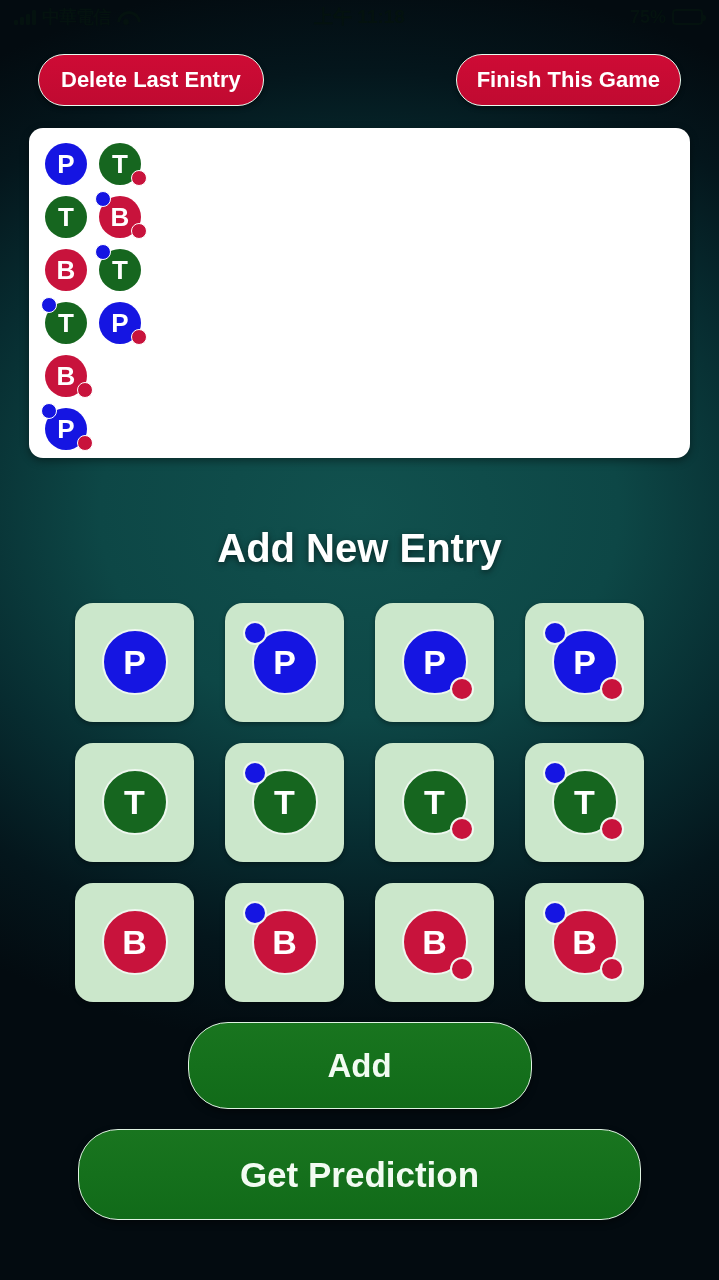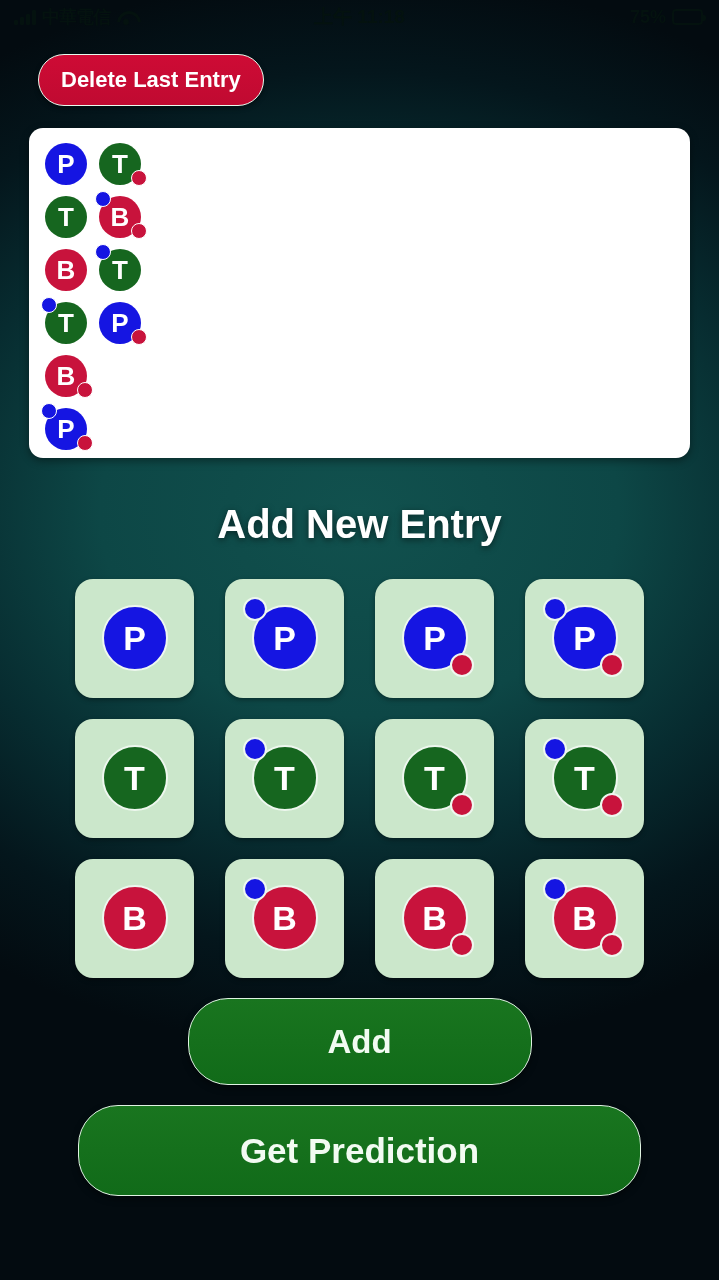--- a/index.html
+++ b/index.html
@@ -55,23 +55,22 @@
     position: relative; padding: 1.5px;
   }
   .batt::after{
     content:""; position:absolute; right:-5px; top:4px;
     width:3px; height:6px; background:#04120f; border-radius:0 2px 2px 0;
   }
   .batt-fill { height: 100%; background: #04120f; border-radius: 2px; }
 
   
   .topbar {
-    display: flex; justify-content: space-between; align-items: flex-start;
+    display: flex; justify-content: space-between; align-items: flex-end;
     padding: 20px 38px 0 38px;
-    flex-direction: column;
   }
   .pill-red {
     background: linear-gradient(180deg, #ce0b35 0%, #c00a31 100%);
     color: #ffffff;
     border: 1.5px solid #e9fbef;
     border-radius: 28px;
     font-size: 22px; font-weight: bold;
     padding: 14px 22px;
     line-height: 1;
     box-shadow: 0 2px 5px rgba(0,0,0,.45);
@@ -125,21 +124,21 @@
     background: #c8133c; border: 1.5px solid #ffffff; border-radius: 50%;
     position: absolute; z-index: 3;
   }
 
   
   .section-title {
     text-align: center;
     color: #ffffff;
     font-size: 40px;
     font-weight: bold;
-    margin-top: 44px;
+    margin-top: 68px;
     text-shadow: 0 2px 6px rgba(0,0,0,.5);
   }
 
   
   .grid {
     margin: 32px auto 0 auto;
     width: 570px;
     display: grid;
     grid-template-columns: repeat(4, 119px);
     grid-gap: 21px 31px;
@@ -207,20 +206,21 @@
   </div>
   <div class="sb-time">上午 11:18</div>
   <div class="sb-right">
     <span class="batt-pct">75%</span>
     <span class="batt"><span class="batt-fill" style="width: 75%;"></span></span>
   </div>
 </div>
 
 <div class="topbar">
   <button class="pill-red" id="btn-delete">Delete Last Entry</button>
+  <button class="pill-red" id="btn-finish">Finish This Game</button>
 </div>
 
 <div class="entries-card" id="entries-card">
     <div class="entry-row">
       <div class="token-wrap">
         <div class="tok tok-main-sm" style="background: rgb(21, 21, 226);">P</div>
       </div>
       <div class="token-wrap">
         <div class="tok tok-main-sm" style="background: rgb(22, 102, 31);">T</div>
         <span class="dot-red-sm"></span>

